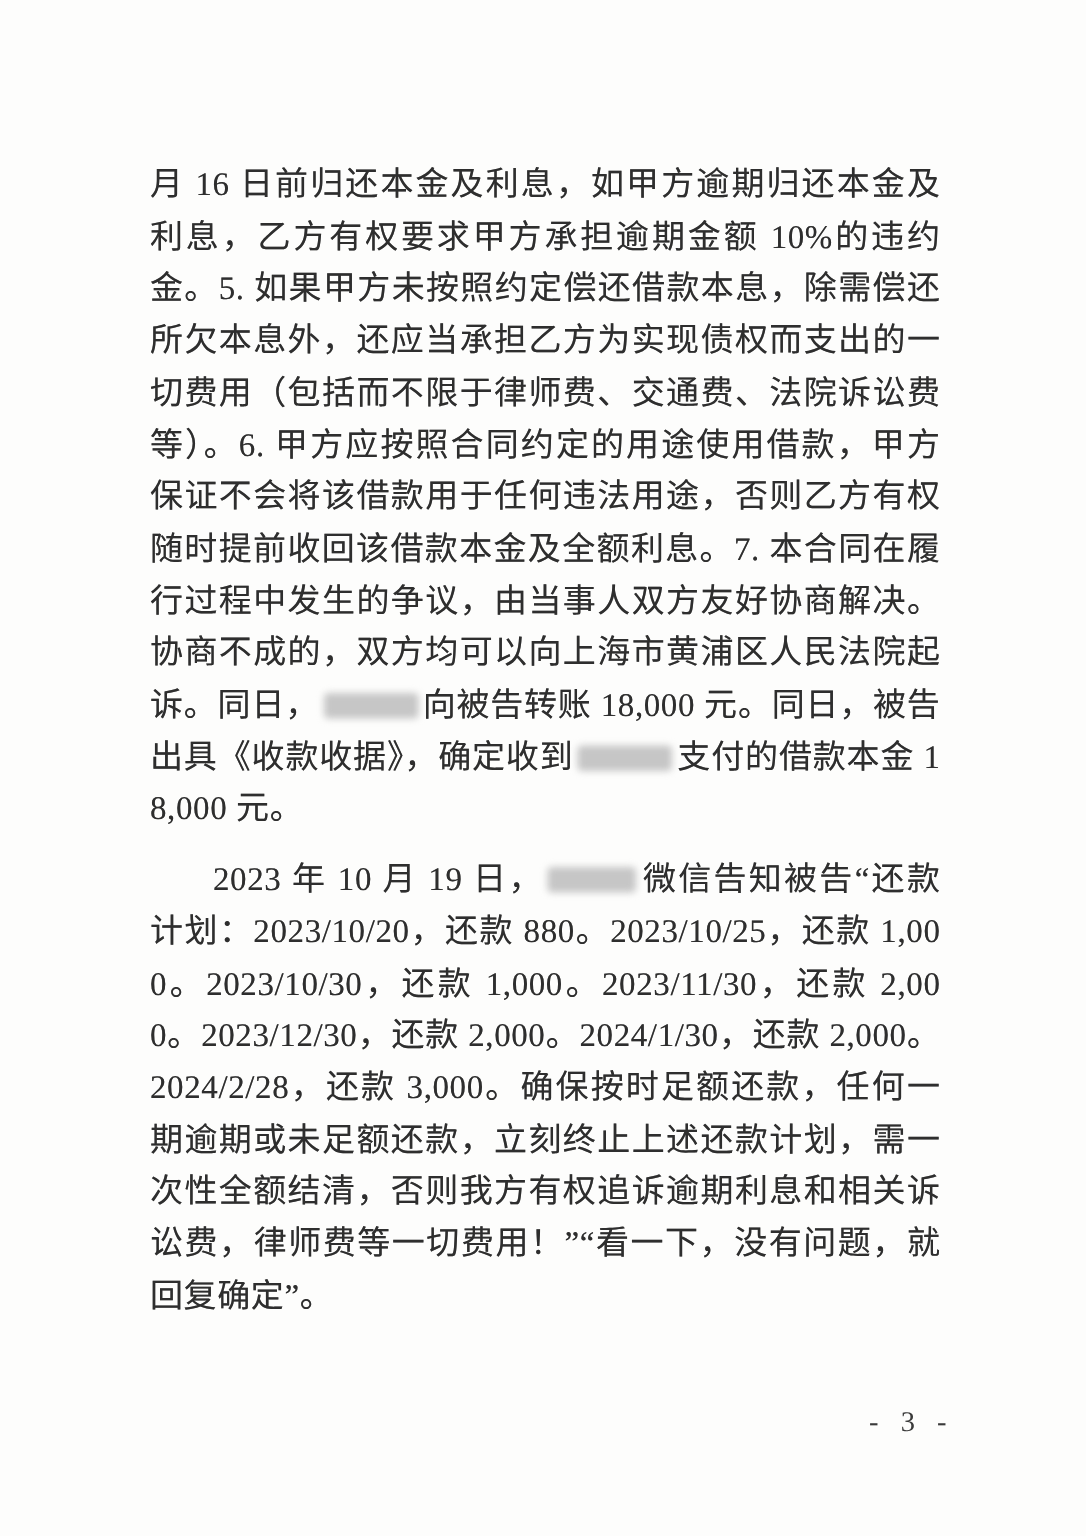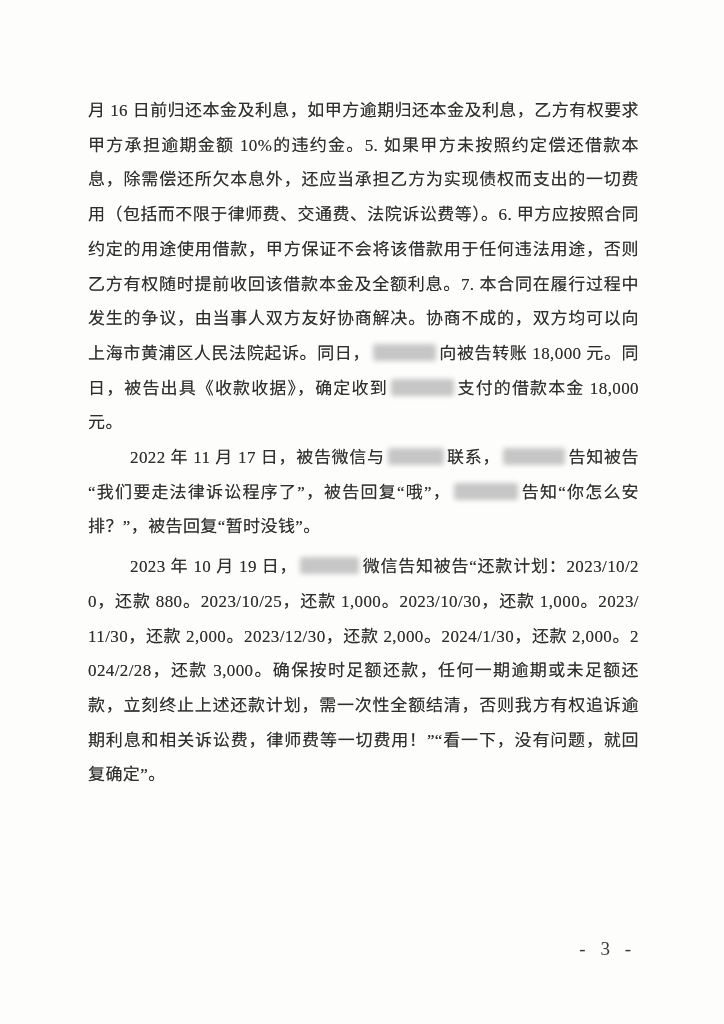--- a/index.html
+++ b/index.html
@@ -24,22 +24,22 @@
     font-family: "Liberation Serif", "DejaVu Serif", serif;
     color: var(--text);
   }
   .doc-body {
     position: absolute;
     left: 88px;
     top: 94px;
     width: 551px;
   }
   .para {
-    margin: 0;
-    font-size: 17px;
+    margin: 12px;
+    font-size: 22px;
     line-height: 34.7px;
     text-align: justify;
     letter-spacing: 0.4px;
     word-break: break-all;
     color: var(--text);
     
     text-shadow: 0 0 0.4px rgba(46,46,46,0.55);
   }
   .para.indent { text-indent: 42px; }
   .para.space-before { margin-top: 5px; }
@@ -61,17 +61,16 @@
     color: #3a3a3a;
     font-family: "Liberation Serif", "DejaVu Serif", serif;
   }
 </style>
 </head>
 <body>
 
 <div class="page">
   <div class="doc-body">
       <p class="para">月 16 日前归还本金及利息，如甲方逾期归还本金及利息，乙方有权要求甲方承担逾期金额 10%的违约金。5. 如果甲方未按照约定偿还借款本息，除需偿还所欠本息外，还应当承担乙方为实现债权而支出的一切费用（包括而不限于律师费、交通费、法院诉讼费等）。6. 甲方应按照合同约定的用途使用借款，甲方保证不会将该借款用于任何违法用途，否则乙方有权随时提前收回该借款本金及全额利息。7. 本合同在履行过程中发生的争议，由当事人双方友好协商解决。协商不成的，双方均可以向上海市黄浦区人民法院起诉。同日，<span class="redacted" style="width: 63px;"></span>向被告转账 18,000 元。同日，被告出具《收款收据》，确定收到<span class="redacted" style="width: 63px;"></span>支付的借款本金 18,000 元。</p>
-      <p class="para indent">2022 年 11 月 17 日，被告微信与<span class="redacted" style="width: 56px;"></span>联系，<span class="redacted" style="width: 62px;"></span>告知被告“我们要走法律诉讼程序了”，被告回复“哦”，<span class="redacted" style="width: 64px;"></span>告知“你怎么安排？”，被告回复“暂时没钱”。</p>
       <p class="para indent space-before">2023 年 10 月 19 日，<span class="redacted" style="width: 59px;"></span>微信告知被告“还款计划：2023/10/20，还款 880。2023/10/25，还款 1,000。2023/10/30，还款 1,000。2023/11/30，还款 2,000。2023/12/30，还款 2,000。2024/1/30，还款 2,000。2024/2/28，还款 3,000。确保按时足额还款，任何一期逾期或未足额还款，立刻终止上述还款计划，需一次性全额结清，否则我方有权追诉逾期利息和相关诉讼费，律师费等一切费用！”“看一下，没有问题，就回复确定”。</p>
     </div>
   <div class="page-number">- 3 -</div>
 </div>
 
 </body></html>

